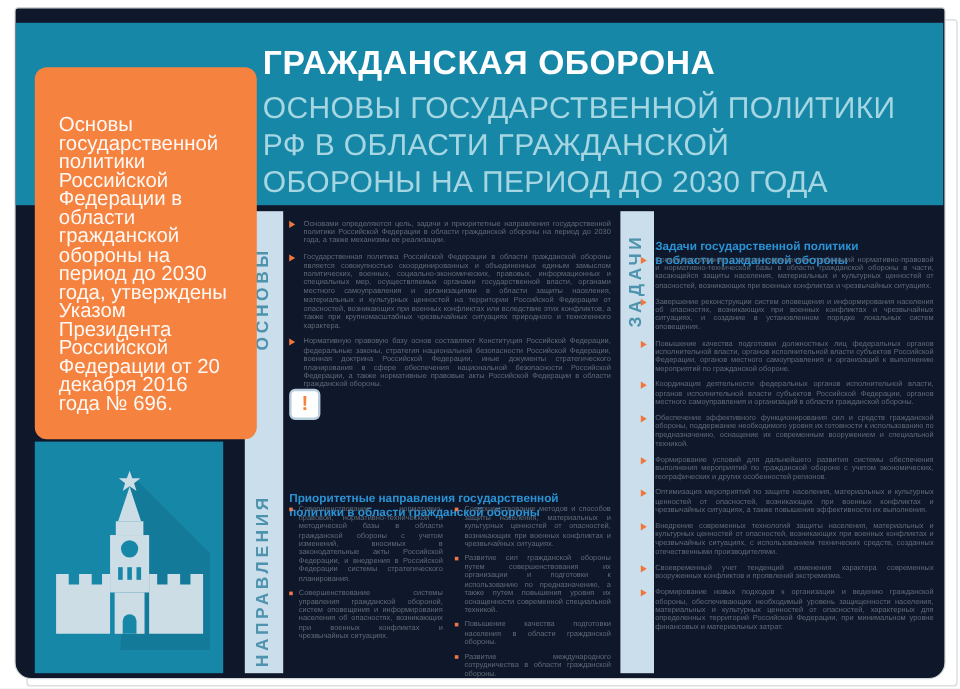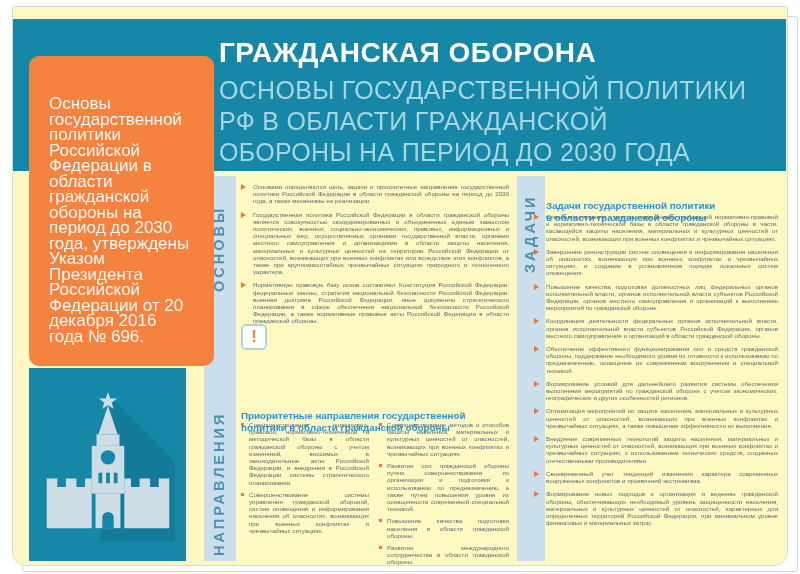--- a/index.html
+++ b/index.html
@@ -5,21 +5,21 @@
   :root{
     --teal:#1787a8; --orange:#f5823f; --strip:#cbdeeb; --rail:#4e93ad;
     --hblue:#2a93d5; --body:#5d6b77; --sub:#a5d6e2; --tri:#f0773c; --sq:#ed764b;
   }
   *{box-sizing:border-box; margin:0; padding:0;}
   html,body{width:800px;height:574px;overflow:hidden;background:#fff;
     font-family:"Liberation Sans","DejaVu Sans",sans-serif;}
   .stage{position:relative;width:800px;height:574px;}
   .sheet-behind{position:absolute;left:22px;top:16px;width:776px;height:556px;
     background:#fff;border:1px solid #d3d7da;border-radius:3px;}
-  .page{position:absolute;left:12px;top:6px;width:776px;height:560px;background:#fef9c3;
+  .page{position:absolute;left:12px;top:6px;width:776px;height:560px;background:#0f172a;
     border:1px solid #d5d9db;border-radius:3px 3px 14px 14px;overflow:hidden;}
 
   .header{position:absolute;left:0;top:12px;width:773px;height:152px;background:var(--teal);
     padding:18px 10px 0 206px;}
   .title{font-size:28px;font-weight:bold;color:#fff;letter-spacing:.5px;}
   .subtitle{margin-top:6px;font-size:25px;line-height:31px;color:var(--sub);
     font-weight:300;white-space:pre-line;letter-spacing:.3px;}
 
   .badge{position:absolute;left:16px;top:49px;width:185px;height:310px;background:var(--orange);
     border-radius:10px;z-index:3;padding:40px 20px 0 20px;}

